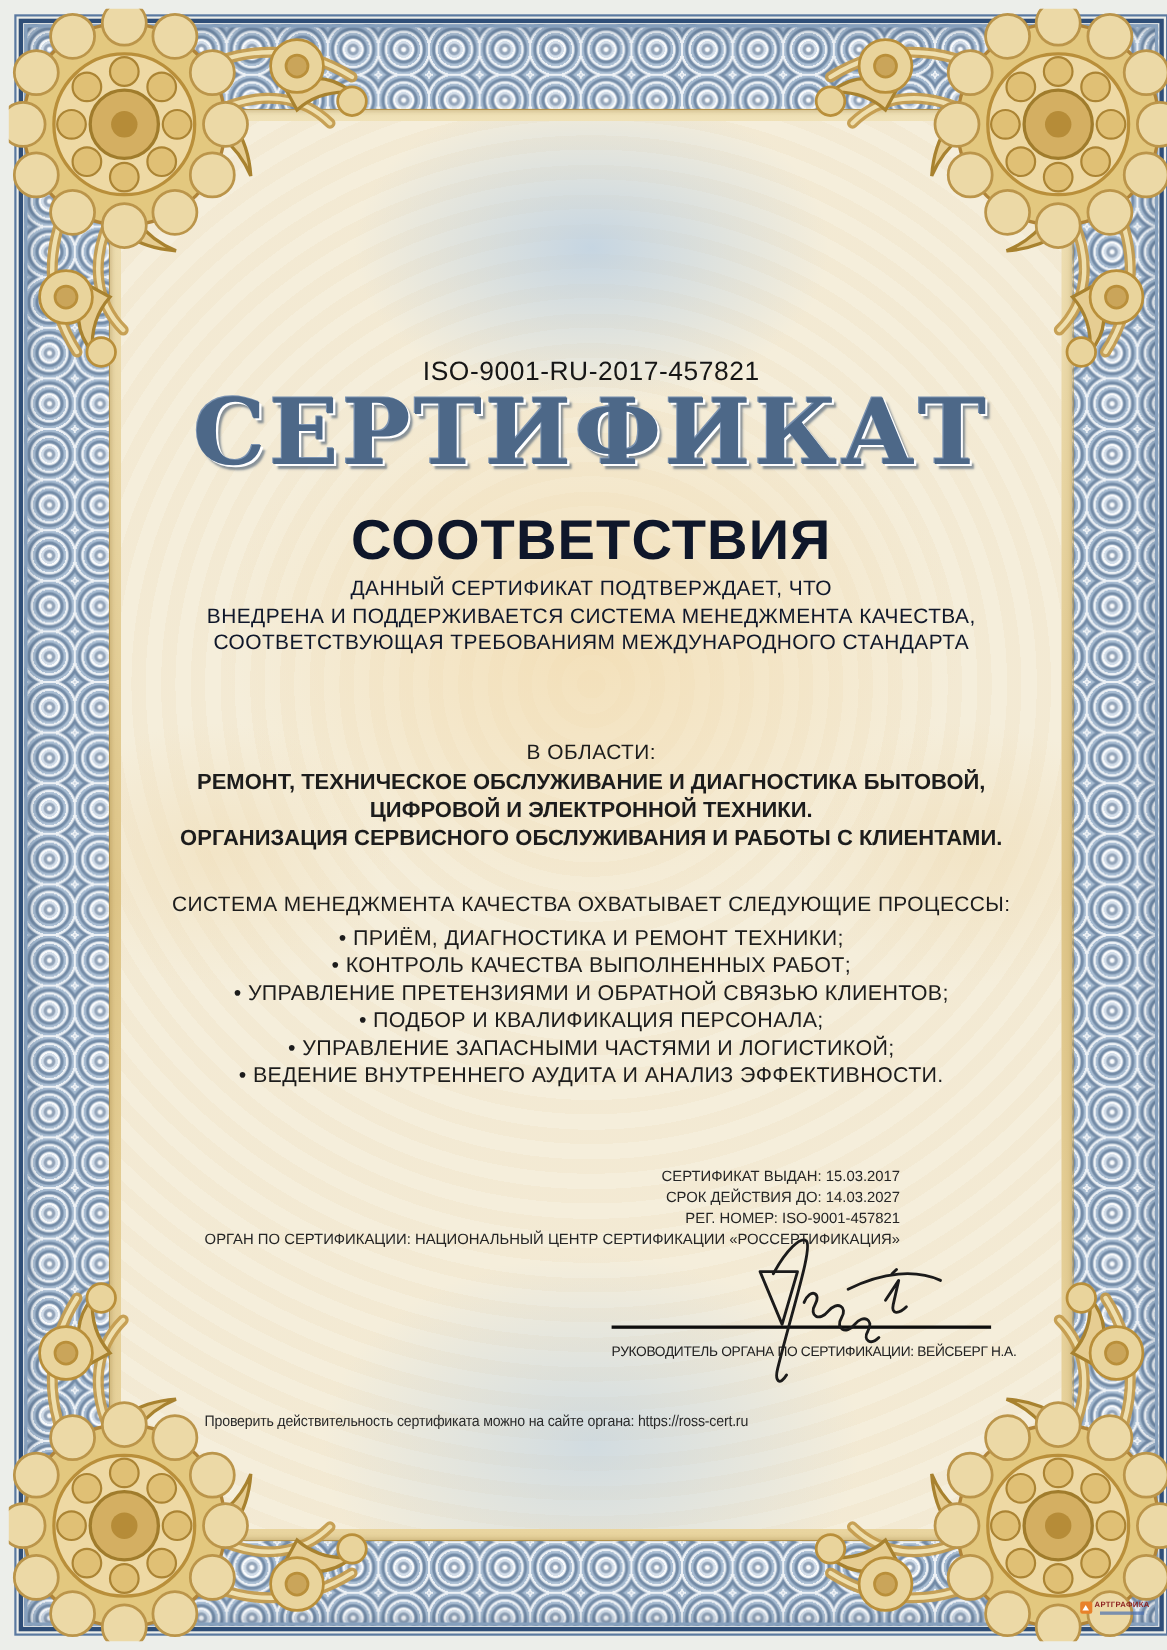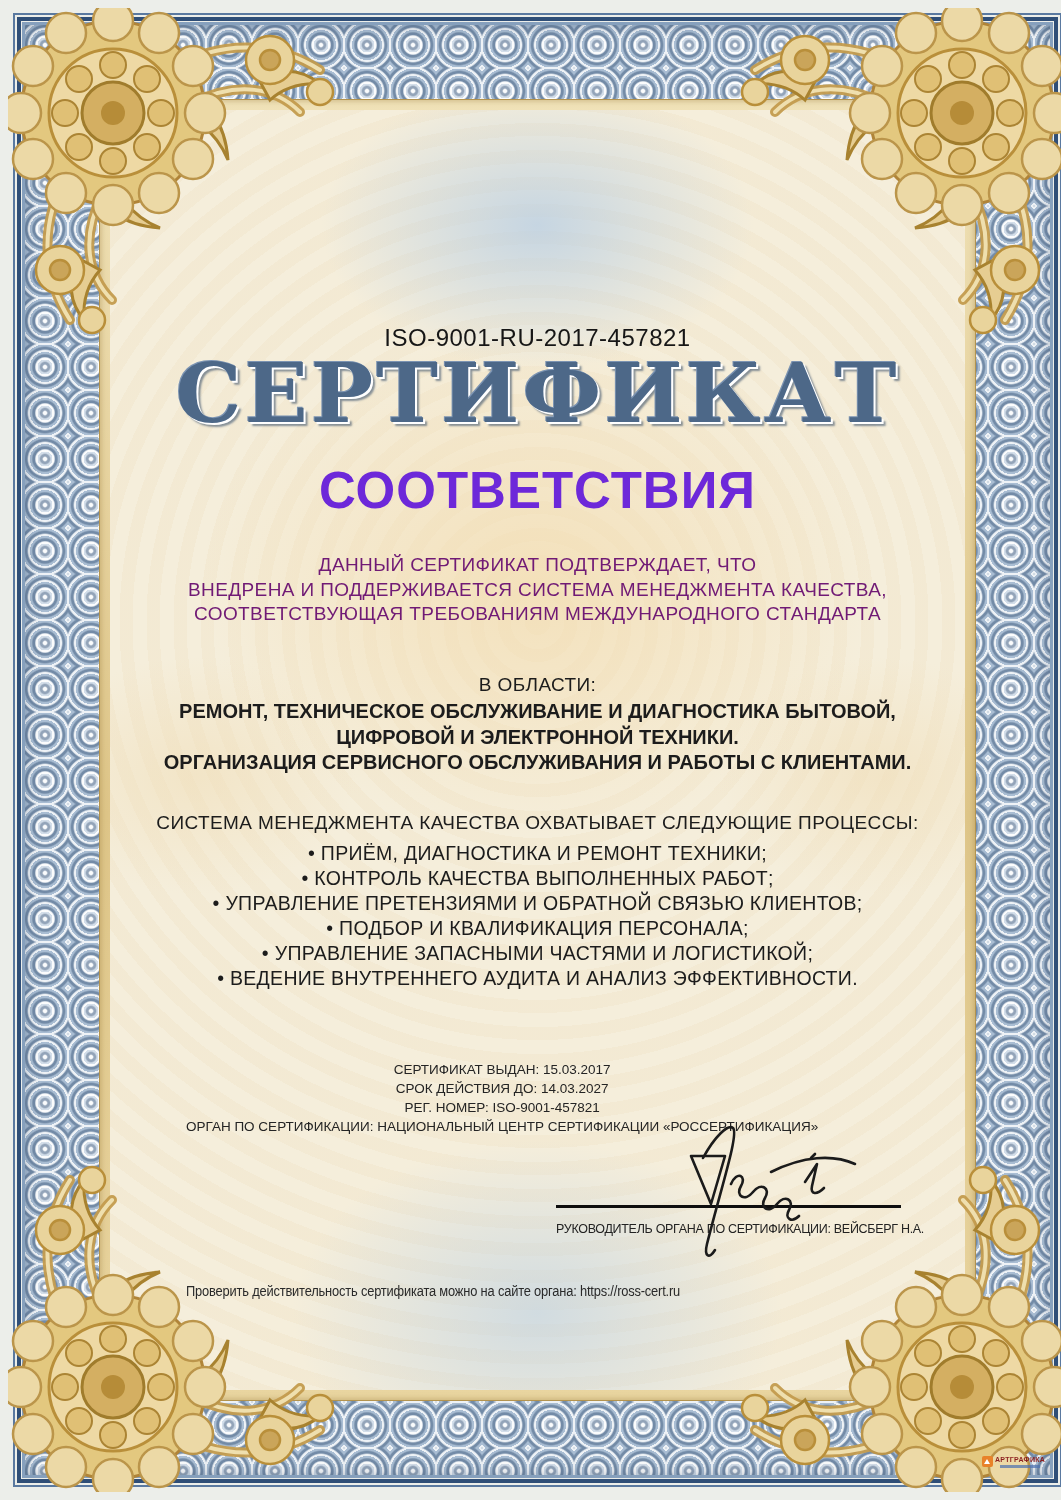--- a/index.html
+++ b/index.html
@@ -50,29 +50,29 @@
   .content{position:absolute;inset:0;z-index:10;color:#1c1c1c;}
   .cblock{position:absolute;left:115px;right:115px;text-align:center;}
   .cert-number{top:324px;font-size:24px;letter-spacing:.5px;color:#161616;}
   .title{
     top:348px;
     font-family:"DejaVu Serif",serif;font-weight:700;
     font-size:83px;line-height:1.1;letter-spacing:3px;
     color:#4d6888;
     text-shadow:-1px -1px 0 #7b93b2, 2px 2px 0 #ffffff, 4px 4px 2px rgba(44,68,97,.55);
   }
-  .subtitle{top:461px;font-size:51px;font-weight:700;letter-spacing:1px;color:#6d28d9;}
-  .statement{top:553px;font-size:19px;line-height:24.5px;letter-spacing:.4px;color:#701a75;}
+  .subtitle{top:461px;font-size:51px;font-weight:700;letter-spacing:1px;color:#0f172a;}
+  .statement{top:524px;font-size:19px;line-height:24.5px;letter-spacing:.4px;color:#0f172a;}
   .statement .bold{font-weight:700;letter-spacing:.1px;}
   .scope-heading{top:674px;font-size:19px;letter-spacing:.4px;}
   .scope-lines{top:699px;font-size:20px;font-weight:700;line-height:25.5px;letter-spacing:0;}
   .proc-heading{top:812px;font-size:19px;letter-spacing:.4px;}
   .proc-items{top:841px;font-size:19.5px;font-weight:400;line-height:25px;letter-spacing:.3px;}
   .details{
-    position:absolute;left:186px;top:1060px;text-align:center;
+    position:absolute;left:186px;top:1060px;text-align:right;
     font-size:13.5px;line-height:19px;color:#242424;letter-spacing:0;
   }
   .sig-wrap{position:absolute;left:556px;top:1100px;width:345px;text-align:right;}
   .sig-scribble{position:absolute;right:38px;top:18px;width:190px;height:150px;}
   .sig-line{margin-top:105px;border-top:3px solid #0e0e0e;width:345px;}
   .sig-label{margin-top:14px;font-size:12.5px;letter-spacing:-.3px;white-space:nowrap;color:#222;}
   .verify{
     position:absolute;left:186px;top:1283px;text-align:left;
     font-size:14px;letter-spacing:-.2px;color:#2a2a2a;
     transform:scaleX(.92);transform-origin:left center;

